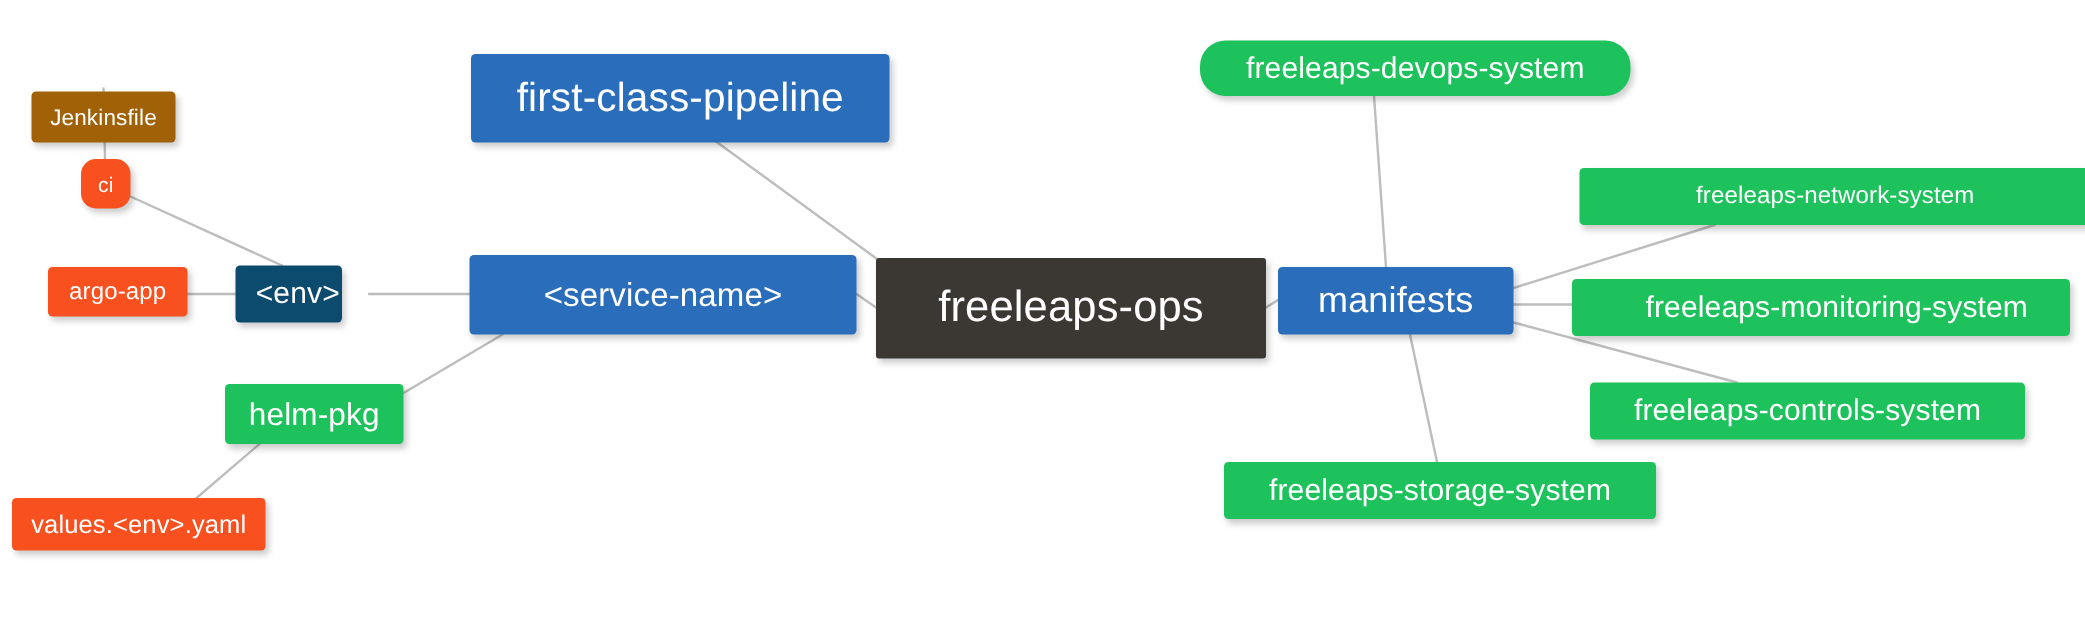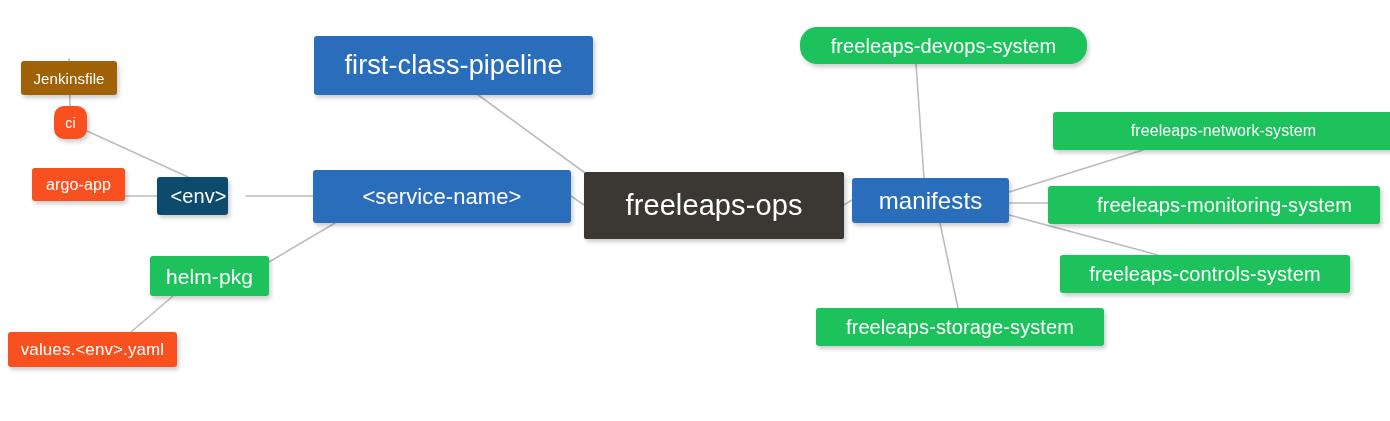--- a/index.html
+++ b/index.html
@@ -59,21 +59,21 @@
     </div>
     <div class="node" style="left: 157px; top: 177px; width: 71px; height: 38px; background: #0c4a6e; font-size: 20px; padding-left: 12px;">
       <span class="lbl">&lt;env&gt;</span>
     </div>
     <div class="node" style="left: 150px; top: 256px; width: 119px; height: 40px; background: rgb(30, 194, 92); font-size: 21px;">
       <span class="lbl">helm-pkg</span>
     </div>
     <div class="node" style="left: 54px; top: 106px; width: 33px; height: 33px; background: rgb(248, 80, 30); font-size: 14px; border-radius: 10px;">
       <span class="lbl">ci</span>
     </div>
-    <div class="node" style="left: 32px; top: 168px; width: 93px; height: 33px; background: rgb(248, 80, 30); font-size: 16px;">
+    <div class="node" style="left: 32px; top: 178px; width: 93px; height: 33px; background: rgb(248, 80, 30); font-size: 16px;">
       <span class="lbl">argo-app</span>
     </div>
     <div class="node" style="left: 21px; top: 25px; width: 96px; height: 34px; background: #a16207; font-size: 15px; margin-top: 36px;">
       <span class="lbl">Jenkinsfile</span>
     </div>
     <div class="node" style="left: 8px; top: 332px; width: 169px; height: 35px; background: rgb(248, 80, 30); font-size: 17px;">
       <span class="lbl">values.&lt;env&gt;.yaml</span>
     </div>
     <div class="node" style="left: 800px; top: 27px; width: 287px; height: 37px; background: rgb(30, 194, 92); font-size: 20px; border-radius: 17px;">
       <span class="lbl">freeleaps-devops-system</span>

